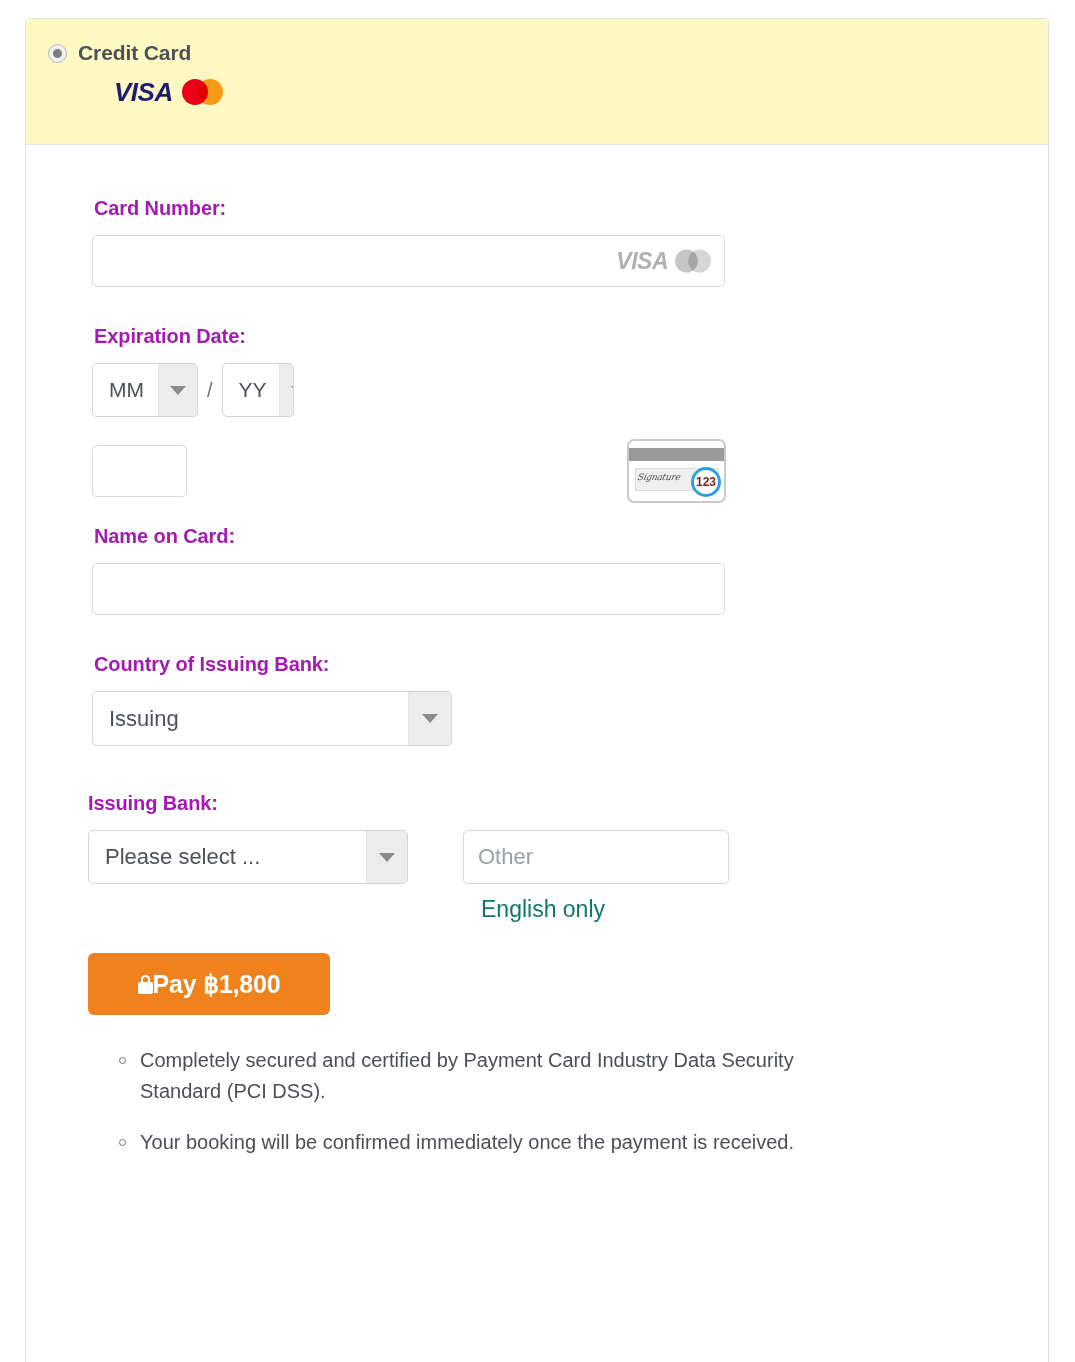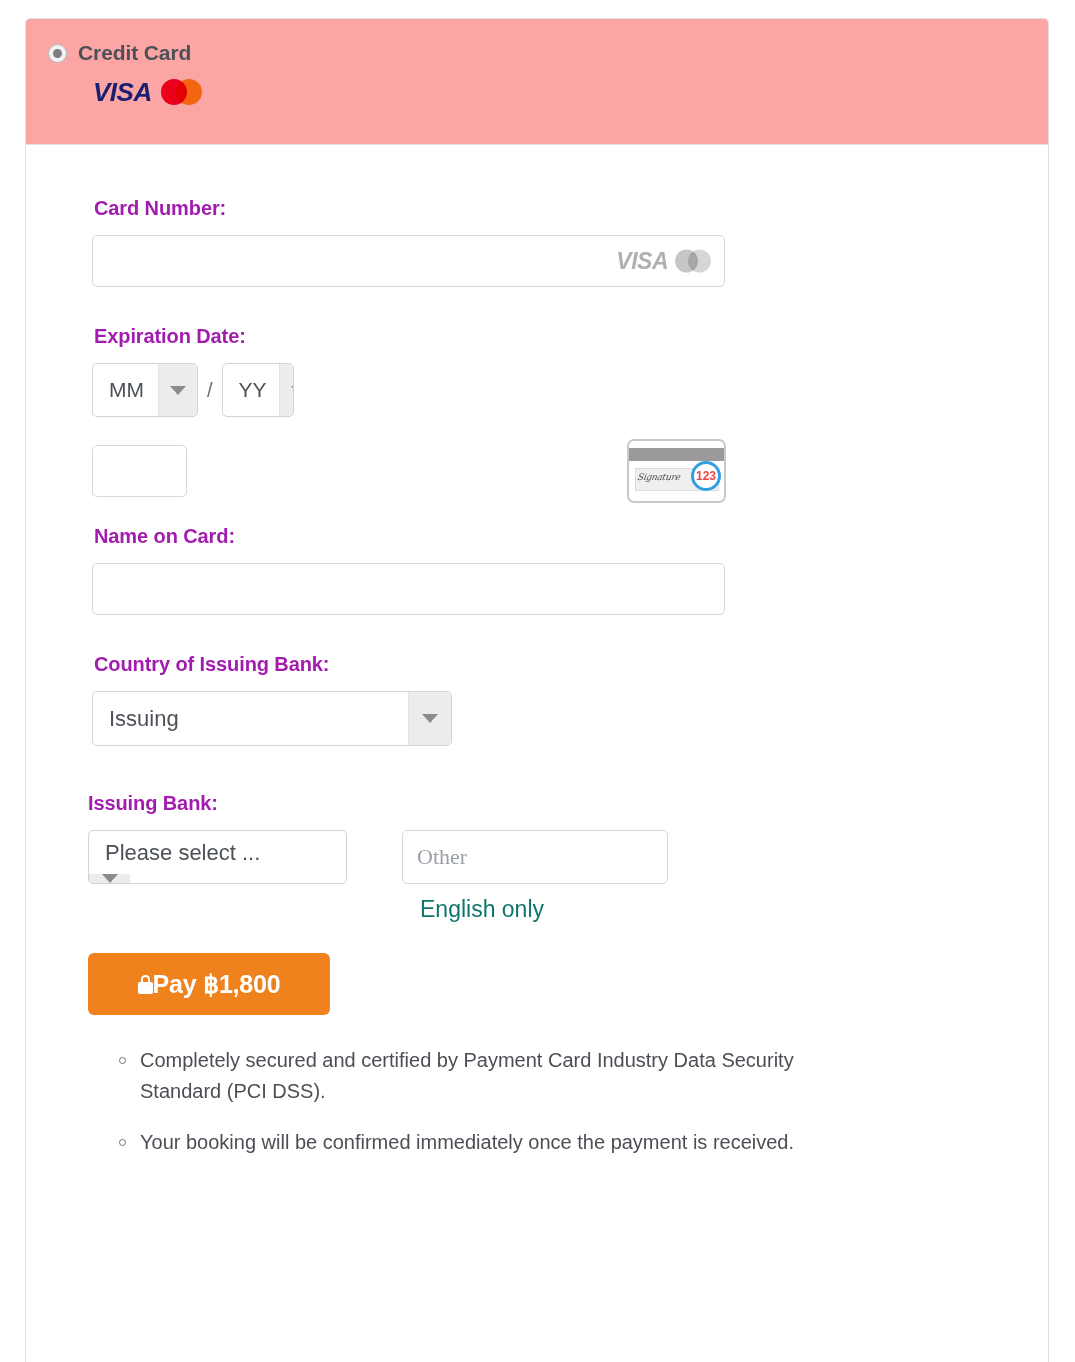--- a/index.html
+++ b/index.html
@@ -29,21 +29,21 @@
     width: 1024px;
     height: 1400px;
     background: #ffffff;
     border: 1px solid #e0e0e0;
     border-radius: 5px 5px 0 0;
     box-sizing: border-box;
   }
 
   
   .panel-header {
-    background: #fca5a5;
+    background: #fef9c3;
     border-bottom: 1px solid #e2e2e2;
     border-radius: 4px 4px 0 0;
     padding: 22px 0 20px 22px;
     height: 126px;
     box-sizing: border-box;
   }
   .method-row {
     display: flex;
     align-items: center;
     gap: 11px;
@@ -81,20 +81,21 @@
 
   
   .visa-mark {
     font-family: "Liberation Sans", sans-serif;
     font-weight: bold;
     font-style: italic;
     font-size: 26px;
     letter-spacing: -0.5px;
     color: #1a1f71;
     line-height: 1;
+    margin-left: 21px;
   }
   .visa-mark.muted { color: #b0b0b0; }
 
   
   .mc-mark {
     position: relative;
     width: 41px;
     height: 26px;
     flex: none;
   }
@@ -124,21 +125,21 @@
     margin: 0 0 15px 2px;
     letter-spacing: -0.1px;
   }
 
   .text-input {
     box-sizing: border-box;
     height: 52px;
     border: 1px solid #d8d8d8;
     border-radius: 5px;
     background: #ffffff;
-    font-family: Liberation Serif, serif;
+    font-family: Liberation Sans, sans-serif;
     font-size: 20px;
     color: #a16207;
     padding: 0 14px;
     outline: none;
   }
   .text-input::placeholder { color: #9aa0a6; opacity: 1; }
 
   
   .card-number-wrap {
     position: relative;
@@ -201,21 +202,21 @@
   .select.mm { width: 106px; }
   .select.yy { width: 72px; }
   .exp-sep {
     font-size: 20px;
     color: #6b6f76;
     margin: 0 9px;
   }
   .select.country { width: 360px; height: 55px; }
   .select.country .sel-value { font-size: 22px; }
   .select.country .sel-arrow { width: 42px; }
-  .select.bank { width: 259px; height: 54px; flex-direction: column; }
+  .select.bank { width: 320px; height: 54px; }
   .select.bank .sel-value { font-size: 22px; }
   .select.bank .sel-arrow { width: 40px; }
 
   
   .cvv-row {
     position: relative;
     width: 640px;
     display: flex;
     align-items: flex-start;
   }
@@ -258,32 +259,32 @@
     font-family: "DejaVu Serif", serif;
     font-style: italic;
     font-size: 9px;
     color: #4a4a4a;
     transform: skewX(-12deg);
     letter-spacing: -0.3px;
   }
   .cvv-card .cvvnum {
     position: absolute;
     right: 3px;
-    top: 20px;
+    top: 26px;
     width: 30px;
     height: 30px;
     border: 3px solid #2f9fe0;
     border-radius: 50%;
     background: #ffffff;
     display: flex;
     align-items: center;
     justify-content: center;
     font-size: 12px;
     font-weight: bold;
-    color: #ef4444;
+    color: #7f1d1d;
     box-sizing: border-box;
   }
 
   
   .bank-row {
     display: flex;
     align-items: flex-start;
     gap: 55px;
   }
   .other-input { width: 266px; height: 54px; font-size: 22px; }

